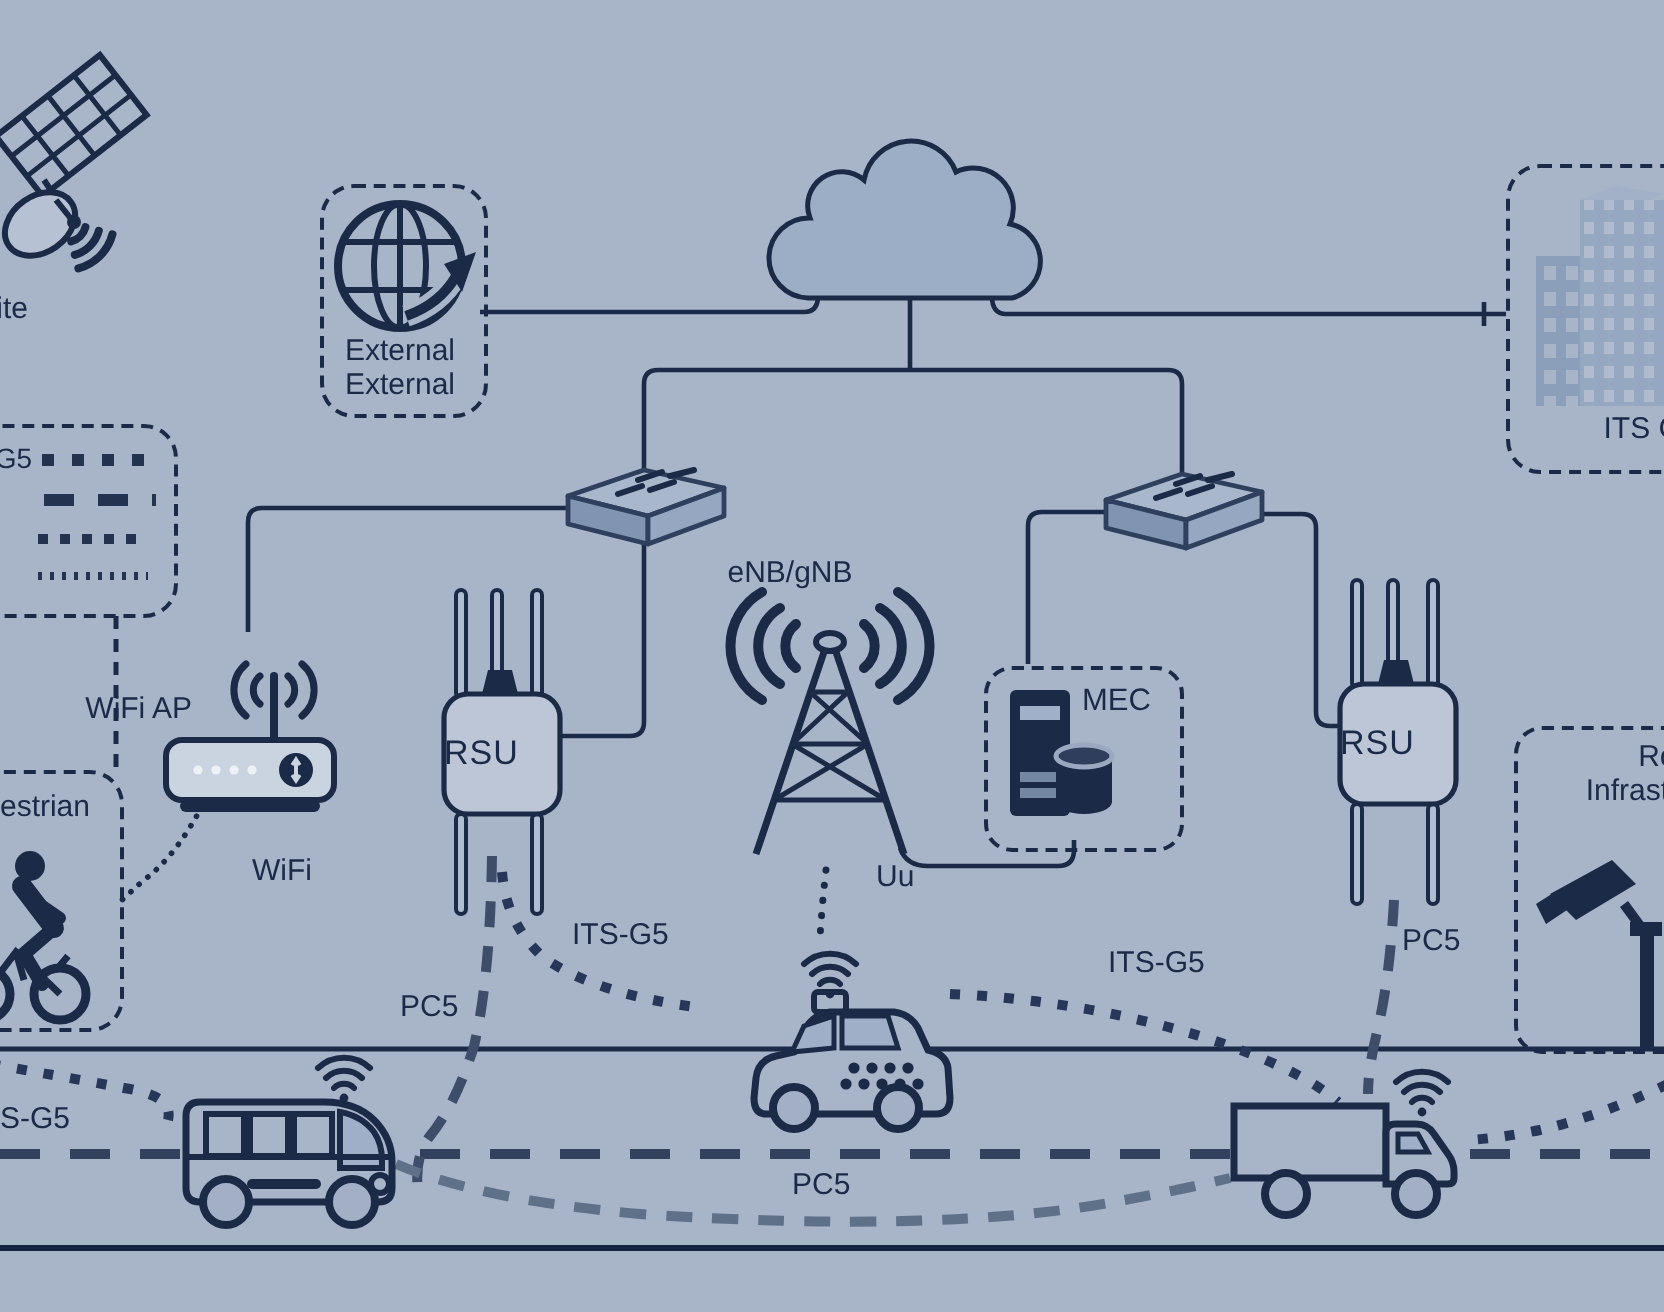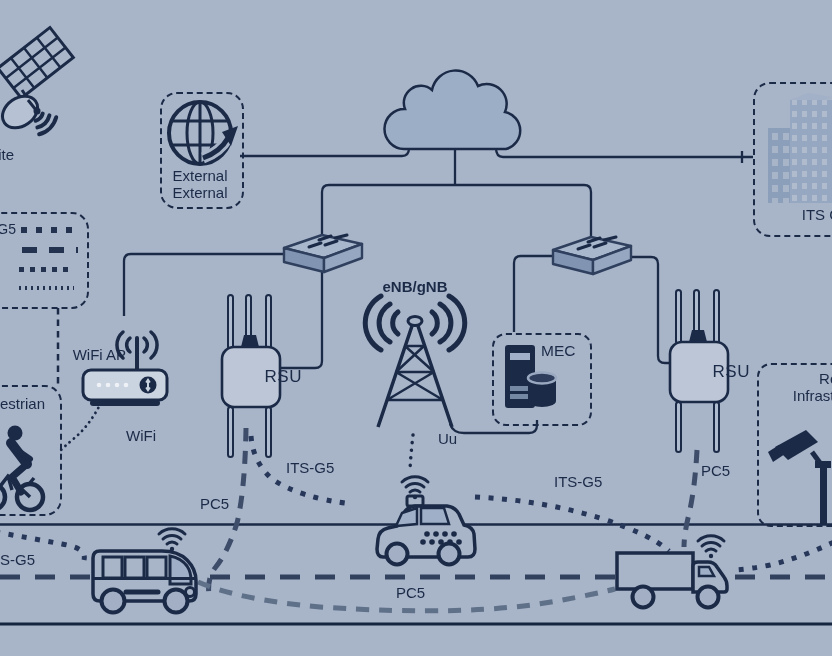--- a/index.html
+++ b/index.html
@@ -4,21 +4,21 @@
 <style>
   html,body{margin:0;padding:0;background:#a8b4c8;}
   #stage{position:relative;width:832px;height:656px;overflow:hidden;
          background:#a8b4c8;font-family:"Liberation Sans",sans-serif;color:#1b2a47;}
   #diagram-svg{position:absolute;left:0;top:0;}
   .lbl{position:absolute;font-size:15px;line-height:17px;color:#1b2a47;white-space:nowrap;}
   .ctr{text-align:center;}
   .rgt{text-align:right;}
   .dashbox{position:absolute;border:2.5px dashed #1b2a47;border-radius:17px;}
   .legrow{position:absolute;}
-  .rsu-lbl{position:absolute;font-size:17px;letter-spacing:.5px;text-align:right;width:80px;}
+  .rsu-lbl{position:absolute;font-size:17px;letter-spacing:.5px;text-align:left;width:80px;}
 </style>
 </head>
 <body>
 
 <div id="stage">
 
 <svg id="diagram-svg" width="832" height="656" viewBox="0 0 832 656">
   <defs>
     <pattern id="winA" width="11" height="13" patternUnits="userSpaceOnUse">
       <rect x="2" y="3" width="6" height="7" fill="#a8b4c8"></rect>
@@ -264,26 +264,26 @@
 
 <div class="lbl ctr" style="left:160px;top:167px;width:80px;">
   <div>External</div>
   <div>External</div>
 </div>
 
 <div class="lbl ctr" style="left:778px;top:206px;width:120px;">ITS Center</div>
 
 <div class="lbl rgt" style="left:-42px;top:221px;width:58px;font-size:14px;">ITS-G5</div>
 
-<div class="lbl rgt" style="left:46px;top:346px;width:80px;">WiFi AP</div>
+<div class="lbl rgt" style="left:16px;top:346px;width:80px;">WiFi AP</div>
 
 <div class="rsu-lbl" style="left:222px;top:367px;">RSU</div>
 <div class="rsu-lbl" style="left:670px;top:362px;">RSU</div>
 
-<div class="lbl ctr" style="left:375px;top:278px;width:80px;font-weight:bold;">eNB/gNB</div>
+<div class="lbl ctr" style="left:355px;top:278px;width:80px;">eNB/gNB</div>
 
 <div class="lbl" style="left:541px;top:342px;font-size:15.5px;">MEC</div>
 
 <div class="lbl rgt" style="left:-45px;top:395px;width:90px;">Pedestrian</div>
 
 <div class="lbl ctr" style="left:762px;top:370px;width:150px;">
   <div>Road</div>
   <div>Infrastructure</div>
 </div>
 

